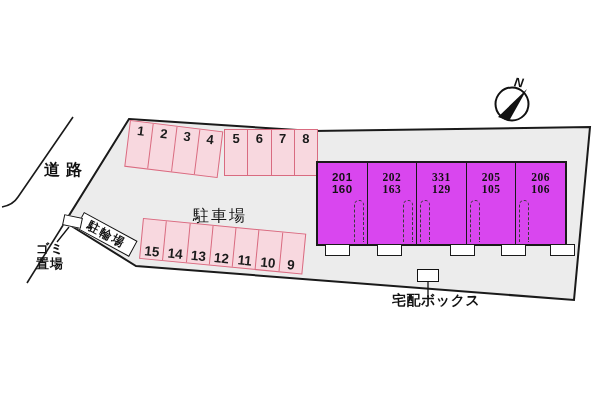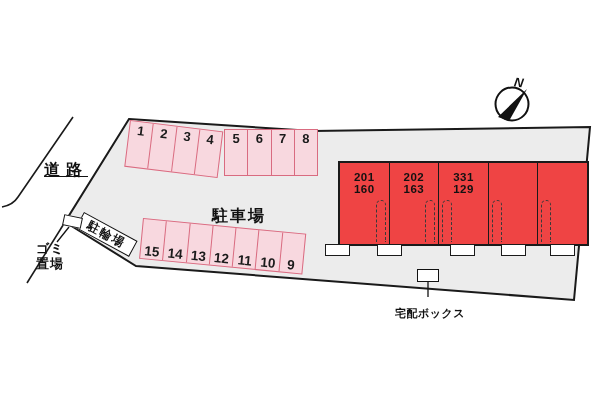--- a/index.html
+++ b/index.html
@@ -20,24 +20,24 @@
     width: 600px; height: 400px;
   }
 
   
   .lbl {
     position: absolute;
     color: #111;
     font-weight: 600;
     white-space: nowrap;
   }
-  .road-lbl      { left: 44px;  top: 160px; font-size: 16px; letter-spacing: 6px; text-decoration: underline; }
-  .lot-lbl       { left: 193px; top: 206px; font-size: 16px; letter-spacing: 2px; font-weight: 700; margin-left: 19px; }
+  .road-lbl      { left: 44px;  top: 160px; font-size: 16px; letter-spacing: 6px; }
+  .lot-lbl       { left: 193px; top: 206px; font-size: 16px; letter-spacing: 2px; font-weight: 400; }
   .garbage-lbl   { left: 36px;  top: 241px; font-size: 13px; line-height: 1.18; letter-spacing: 1px; text-align: left; white-space: normal; width: 40px; }
-  .delivery-lbl  { left: 392px; top: 306px; width: 76px; font-size: 11px; text-align: center; letter-spacing: 0.5px; }
+  .delivery-lbl  { left: 392px; top: 292px; width: 76px; font-size: 14px; text-align: center; letter-spacing: 0.5px; }
   .compass-n     { left: 514px; top: 75px; font-size: 13px; font-style: italic; font-weight: 700; transform: rotate(8deg); }
 
   
   .prow {
     position: absolute;
     display: flex;
     background: #f8d8df;
     border: 1.5px solid #d96b80;
   }
   .prow-a { left: 130px; top: 120px; width: 94px;  height: 47px; transform: rotate(7deg);   transform-origin: top left; }
@@ -51,28 +51,28 @@
     font-weight: 600;
     color: #1b1b1b;
   }
   .pcell + .pcell { border-left: 1.5px solid #d96b80; }
   .prow-a .pcell, .prow-b .pcell { align-items: flex-start; padding-top: 1px; }
   .prow-c .pcell { align-items: flex-end; padding-bottom: 0px; font-size: 13.5px; }
 
   
   .building {
     position: absolute;
-    left: 338px; top: 161px;
+    left: 316px; top: 161px;
     width: 251px; height: 85px;
-    background: #ef4444;
+    background: #d946ef;
     border: 2px solid #1a1a1a;
     display: flex;
   }
   .unit { flex: 1; position: relative; }
-  .unit + .unit { border-left: 1.5px solid #1a1a1a; }
+  .unit + .unit { border-left: 1.5px solid #1a1a1a; font-family: Liberation Serif, serif; }
   .unit-label {
     margin-top: 8px;
     text-align: center;
     font-size: 11.5px;
     font-weight: 700;
     line-height: 1.08;
     letter-spacing: 0.5px;
     color: #111;
   }
   .stairs {
@@ -195,23 +195,31 @@
       <div class="stairs right"></div>
     </div>
     <div class="unit">
       <div class="unit-label">
         <div>331</div>
         <div>129</div>
       </div>
       <div class="stairs left"></div>
     </div>
     <div class="unit">
+      <div class="unit-label">
+        <div>205</div>
+        <div>105</div>
+      </div>
       <div class="stairs left"></div>
     </div>
     <div class="unit">
+      <div class="unit-label">
+        <div>206</div>
+        <div>106</div>
+      </div>
       <div class="stairs left"></div>
     </div>
   </div>
 
   <div class="porch" style="left:325px;"></div>
   <div class="porch" style="left:377px;"></div>
   <div class="porch" style="left:450px;"></div>
   <div class="porch" style="left:501px;"></div>
   <div class="porch" style="left:550px;"></div>
 

